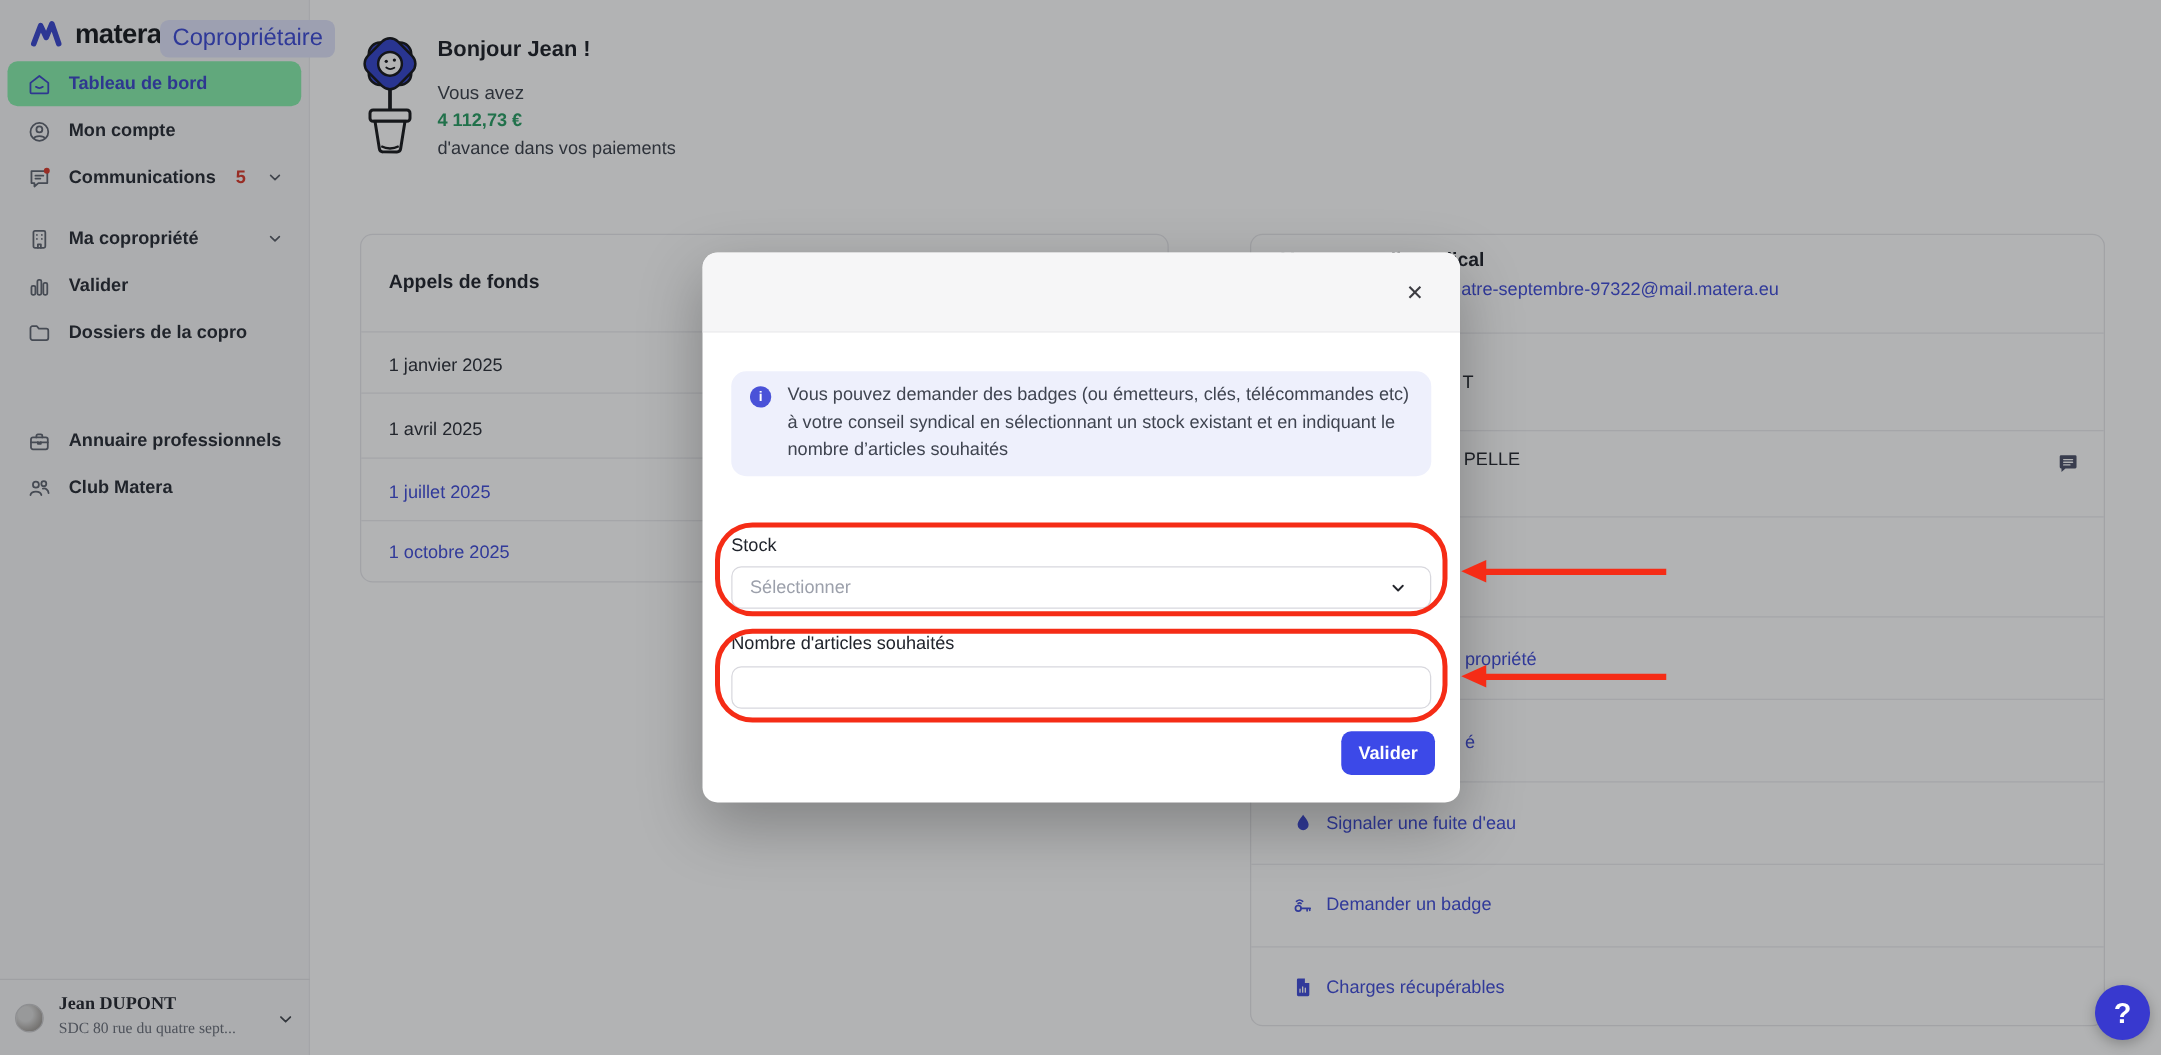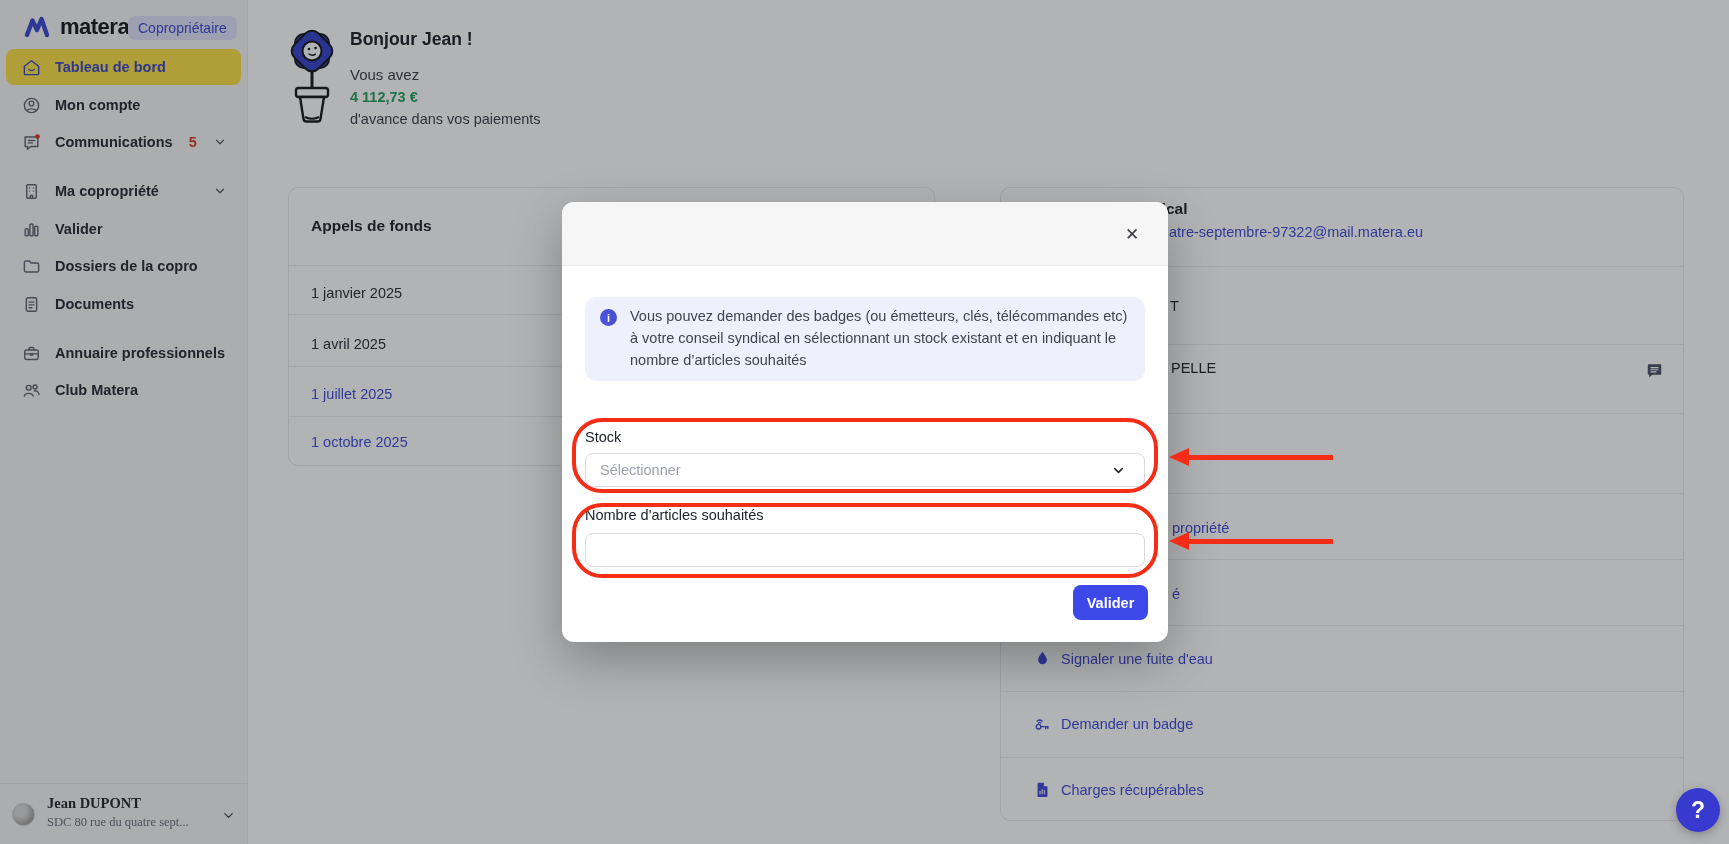--- a/index.html
+++ b/index.html
@@ -5,25 +5,25 @@
   * { margin:0; padding:0; box-sizing:border-box; }
   html,body { width:1729px; height:844px; overflow:hidden; }
   body { font-family:"Liberation Sans","DejaVu Sans",sans-serif; background:#ffffff; color:#20242c; }
   #page { position:relative; width:1729px; height:844px; background:#ffffff; }
 
   
   .sidebar { position:absolute; left:0; top:0; width:248px; height:844px; background:#f7f7f8; border-right:1px solid #ebebee; }
   .logo-row { position:absolute; left:24px; top:14px; display:flex; align-items:center; gap:10px; }
   .logo-mark { width:26px; height:24px; }
   .logo-text { font-size:22px; font-weight:700; color:#16181d; letter-spacing:-0.5px; }
-  .owner-badge { position:absolute; left:128px; top:16px; background:#e0e3fb; color:#3c49d6; font-size:14px; font-weight:500; padding:4px 10px; border-radius:7px; white-space:nowrap; }
+  .owner-badge { position:absolute; left:128px; top:16px; background:#e0e3fb; color:#3c49d6; font-size:19px; font-weight:500; padding:4px 10px; border-radius:7px; white-space:nowrap; }
   .nav-item { position:absolute; left:6px; right:6px; height:36px; display:flex; align-items:center; gap:14px; padding-left:16px; border-radius:8px; cursor:pointer; }
   .nav-item .ic { width:19px; height:19px; color:#5f6470; flex:0 0 auto; display:flex; }
   .nav-item .lbl { font-size:14.5px; font-weight:600; color:#262a33; white-space:nowrap; }
-  .nav-item.active { background:#fde047; }
+  .nav-item.active { background:#86efac; }
   .nav-item.active .lbl, .nav-item.active .ic { color:#3b46c9; }
   .nav-count { color:#d9382a; font-size:14.5px; font-weight:600; margin-left:2px; }
   .nav-chev { position:absolute; right:14px; width:14px; height:14px; color:#555a64; }
   .user-block { position:absolute; left:0; bottom:0; width:248px; height:61px; border-top:1px solid #e3e3e6;font-family:Liberation Serif, serif; }
   .avatar { position:absolute; left:12px; top:19px; width:23px; height:23px; border-radius:50%;
             background:radial-gradient(circle at 35% 35%, #d8d8d8 0 30%, #a8a4a0 70%, #8b8784 100%); border:1px solid #c9c9cc; }
   .user-name { position:absolute; left:47px; top:11px; font-size:14.5px; font-weight:700; color:#23262e; }
   .user-sub { position:absolute; left:47px; top:31px; font-size:12.5px; color:#6a6f7a; }
   .user-chev { position:absolute; right:12px; top:24px; width:15px; height:15px; color:#44484f; }
 
@@ -156,29 +156,20 @@
 
     <div class="nav-item" style="top:248px">
       <span class="ic">
           <svg viewBox="0 0 24 24" fill="none" stroke="currentColor" stroke-width="1.8" stroke-linecap="round" stroke-linejoin="round">
             <path d="M3 7 a2 2 0 0 1 2-2 h4.5 l2 2.5 H19 a2 2 0 0 1 2 2 V17 a2 2 0 0 1 -2 2 H5 a2 2 0 0 1 -2-2 Z"></path>
           </svg>
         </span>
       <span class="lbl">Dossiers de la copro</span>
     </div>
 
-    <div class="nav-item" style="top:286px">
-      <span class="ic">
-          <svg viewBox="0 0 24 24" fill="none" stroke="currentColor" stroke-width="1.8" stroke-linecap="round" stroke-linejoin="round">
-            <rect x="5.5" y="3.5" width="13" height="17" rx="2"></rect>
-            <path d="M9 9 h6 M9 12.5 h6 M9 16 h3.5"></path>
-          </svg>
-        </span>
-      <span class="lbl">Documents</span>
-    </div>
 
     <div class="nav-item" style="top:335px">
       <span class="ic">
           <svg viewBox="0 0 24 24" fill="none" stroke="currentColor" stroke-width="1.8" stroke-linecap="round" stroke-linejoin="round">
             <rect x="3.5" y="7.5" width="17" height="12" rx="2"></rect>
             <path d="M9 7.5 V6 a1.5 1.5 0 0 1 1.5-1.5 h3 A1.5 1.5 0 0 1 15 6 v1.5 M3.5 12.5 h17 M10.5 12 v2 h3 v-2"></path>
           </svg>
         </span>
       <span class="lbl">Annuaire professionnels</span>
     </div>

